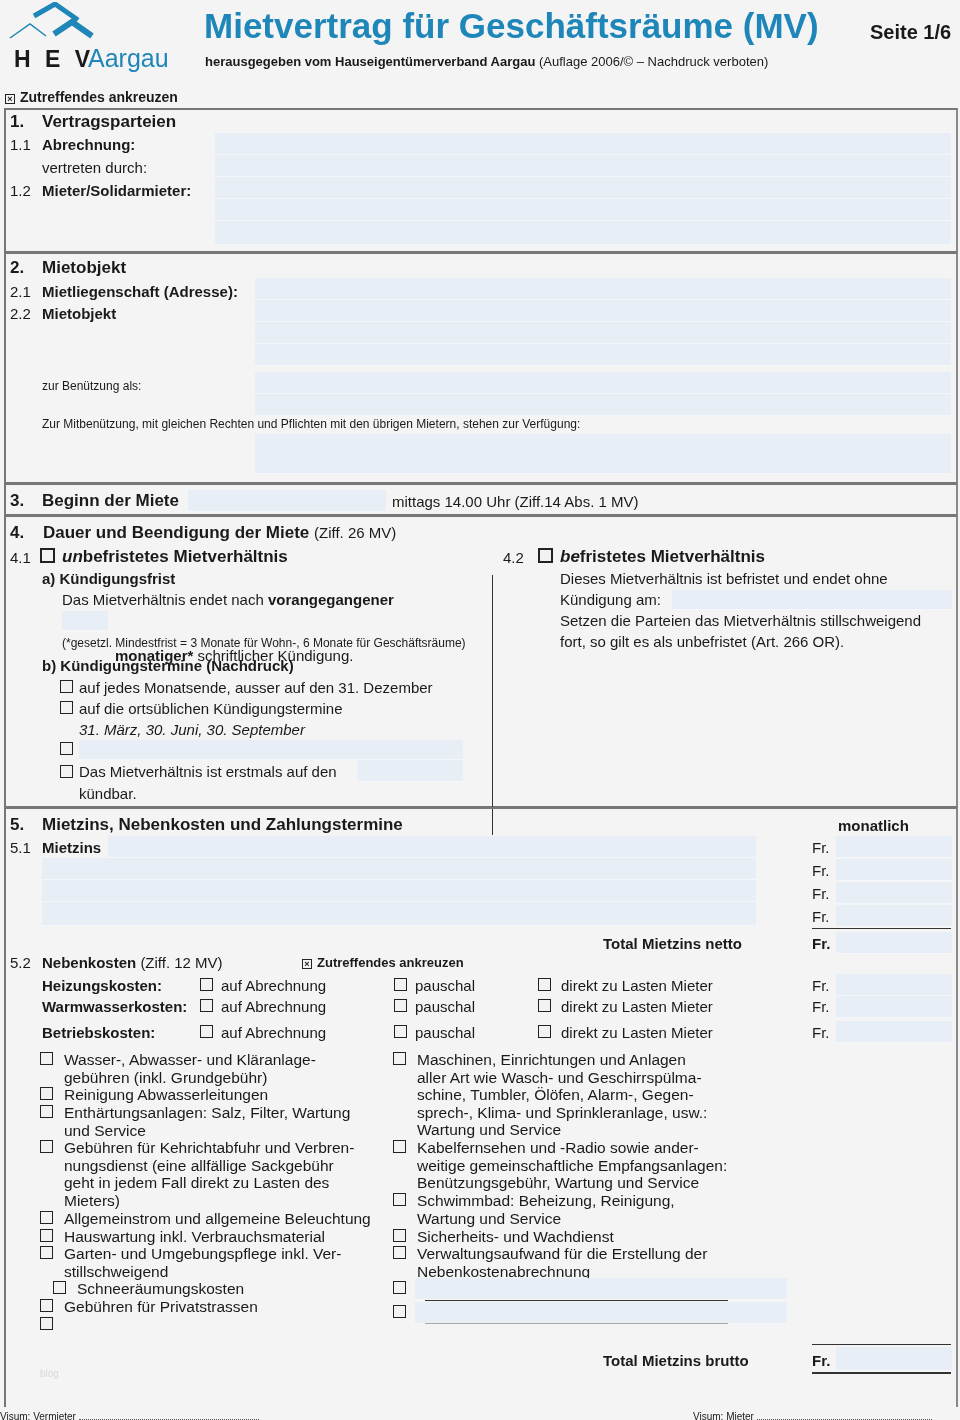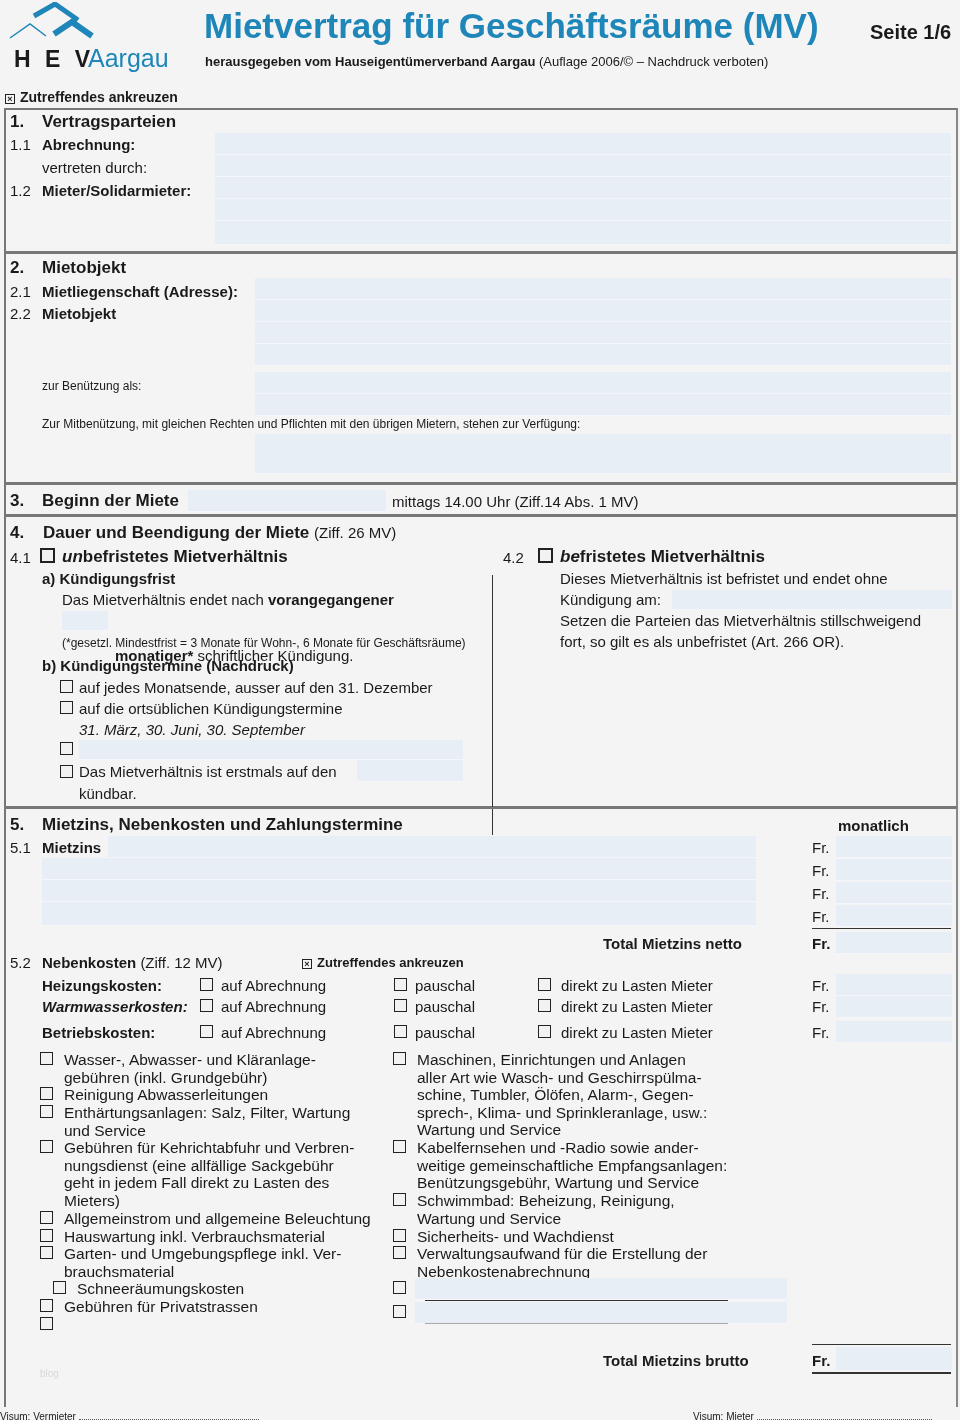--- a/index.html
+++ b/index.html
@@ -155,21 +155,21 @@
   <div class="cb sm" style="left:200px;top:978px;"></div>
   <div class="abs t15" style="left:221px;top:977px;">auf Abrechnung</div>
   <div class="cb sm" style="left:394px;top:978px;"></div>
   <div class="abs t15" style="left:415px;top:977px;">pauschal</div>
   <div class="cb sm" style="left:538px;top:978px;"></div>
   <div class="abs t15" style="left:561px;top:977px;">direkt zu Lasten Mieter</div>
   <div class="abs t15" style="left:812px;top:977px;">Fr.</div>
   <div class="field" style="left:836px;top:974px;width:116px;height:22px;"></div>
 </div>
 <div>
-  <div class="abs b t15" style="left:42px;top:998px;font-style:italic;">Warmwasserkosten:</div>
+  <div class="abs b t15" style="left:42px;top:998px;">Warmwasserkosten:</div>
   <div class="cb sm" style="left:200px;top:999px;"></div>
   <div class="abs t15" style="left:221px;top:998px;">auf Abrechnung</div>
   <div class="cb sm" style="left:394px;top:999px;"></div>
   <div class="abs t15" style="left:415px;top:998px;">pauschal</div>
   <div class="cb sm" style="left:538px;top:999px;"></div>
   <div class="abs t15" style="left:561px;top:998px;">direkt zu Lasten Mieter</div>
   <div class="abs t15" style="left:812px;top:998px;">Fr.</div>
   <div class="field" style="left:836px;top:996px;width:116px;height:22px;"></div>
 </div>
 <div>
@@ -209,21 +209,21 @@
     <span class="cb sm"></span>
     <span class="txt">Allgemeinstrom und allgemeine Beleuchtung</span>
   </div>
 <div class="list-item" style="left:40px;top:1228px;">
     <span class="cb sm"></span>
     <span class="txt">Hauswartung inkl. Verbrauchsmaterial</span>
   </div>
 <div class="list-item" style="left:40px;top:1245px;">
     <span class="cb sm"></span>
     <span class="txt">Garten- und Umgebungspflege inkl. Ver-</span>
-    <span class="txt">brauchsmaterial</span>
+    <span class="txt">stillschweigend</span>
   </div>
 <div class="list-item" style="left:40px;top:1280px;margin-left:13px;">
     <span class="cb sm"></span>
     <span class="txt">Schneeräumungskosten</span>
   </div>
 <div class="list-item" style="left:40px;top:1298px;">
     <span class="cb sm"></span>
     <span class="txt">Gebühren für Privatstrassen</span>
   </div>
 <div class="list-item" style="left:40px;top:1316px;">

